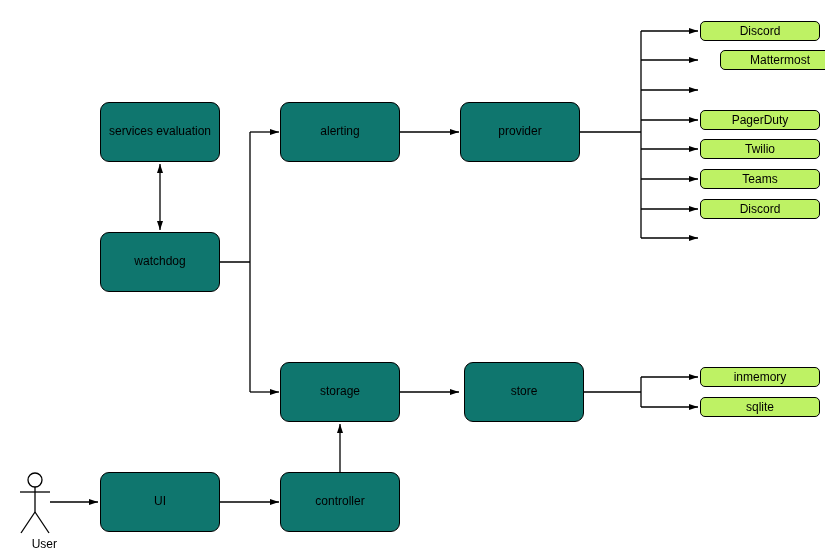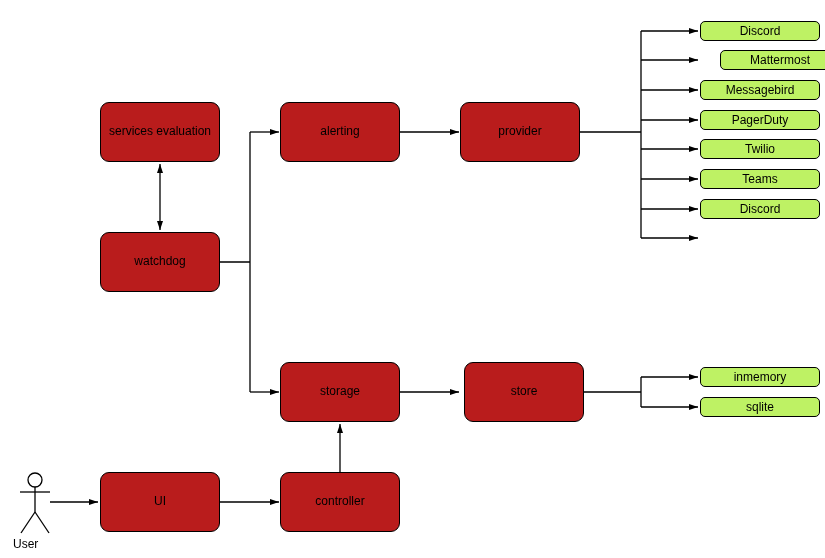--- a/index.html
+++ b/index.html
@@ -9,21 +9,21 @@
     background:#ffffff;
     font-family:"Liberation Sans", sans-serif;
     color:#000000;
     overflow:hidden;
   }
   .edges{position:absolute;left:0;top:0;width:825px;height:558px;}
   .node{
     position:absolute;
     box-sizing:border-box;
     width:120px;height:60px;
-    background:#b91c1c;
+    background:#0f766e;
     border:1.3px solid #000000;
     border-radius:9px;
     display:flex;align-items:center;justify-content:center;
     font-size:12px;line-height:1.1;
     text-align:center;
     padding:2px;
   }
   .leaf{
     position:absolute;
     box-sizing:border-box;
@@ -31,21 +31,21 @@
     background:#bef264;
     border:1.3px solid #000000;
     border-radius:5px;
     display:flex;align-items:center;justify-content:center;
     font-size:12px;line-height:1;
     text-align:center;
   }
   .actor-label{
     position:absolute;
     left:13px;top:537px;width:44px;
-    font-size:12px;text-align:left;
+    font-size:12px;text-align:right;
   }
 </style>
 </head>
 <body>
 
 <div class="canvas">
 
   <svg class="edges" viewBox="0 0 825 558" xmlns="http://www.w3.org/2000/svg">
     <defs>
       <marker id="arr" markerWidth="12" markerHeight="10" refX="9" refY="3" orient="auto" markerUnits="userSpaceOnUse">
@@ -100,21 +100,20 @@
   <div class="node" style="left:280px;top:102px">alerting</div>
   <div class="node" style="left:100px;top:232px">watchdog</div>
   <div class="node" style="left:460px;top:102px">provider</div>
   <div class="node" style="left:280px;top:362px">storage</div>
   <div class="node" style="left:464px;top:362px">store</div>
   <div class="node" style="left:100px;top:472px">UI</div>
   <div class="node" style="left:280px;top:472px">controller</div>
 
   <div class="leaf" style="left:700px;top:21px">Discord</div>
   <div class="leaf" style="left:720px;top:50px">Mattermost</div>
-  <div class="leaf" style="left:700px;top:80px">Messagebird</div>
   <div class="leaf" style="left:700px;top:110px">PagerDuty</div>
   <div class="leaf" style="left:700px;top:139px">Twilio</div>
   <div class="leaf" style="left:700px;top:169px">Teams</div>
   <div class="leaf" style="left:700px;top:199px">Discord</div>
 
   <div class="leaf" style="left:700px;top:367px">inmemory</div>
   <div class="leaf" style="left:700px;top:397px">sqlite</div>
 
   <div class="actor-label">User</div>
 

